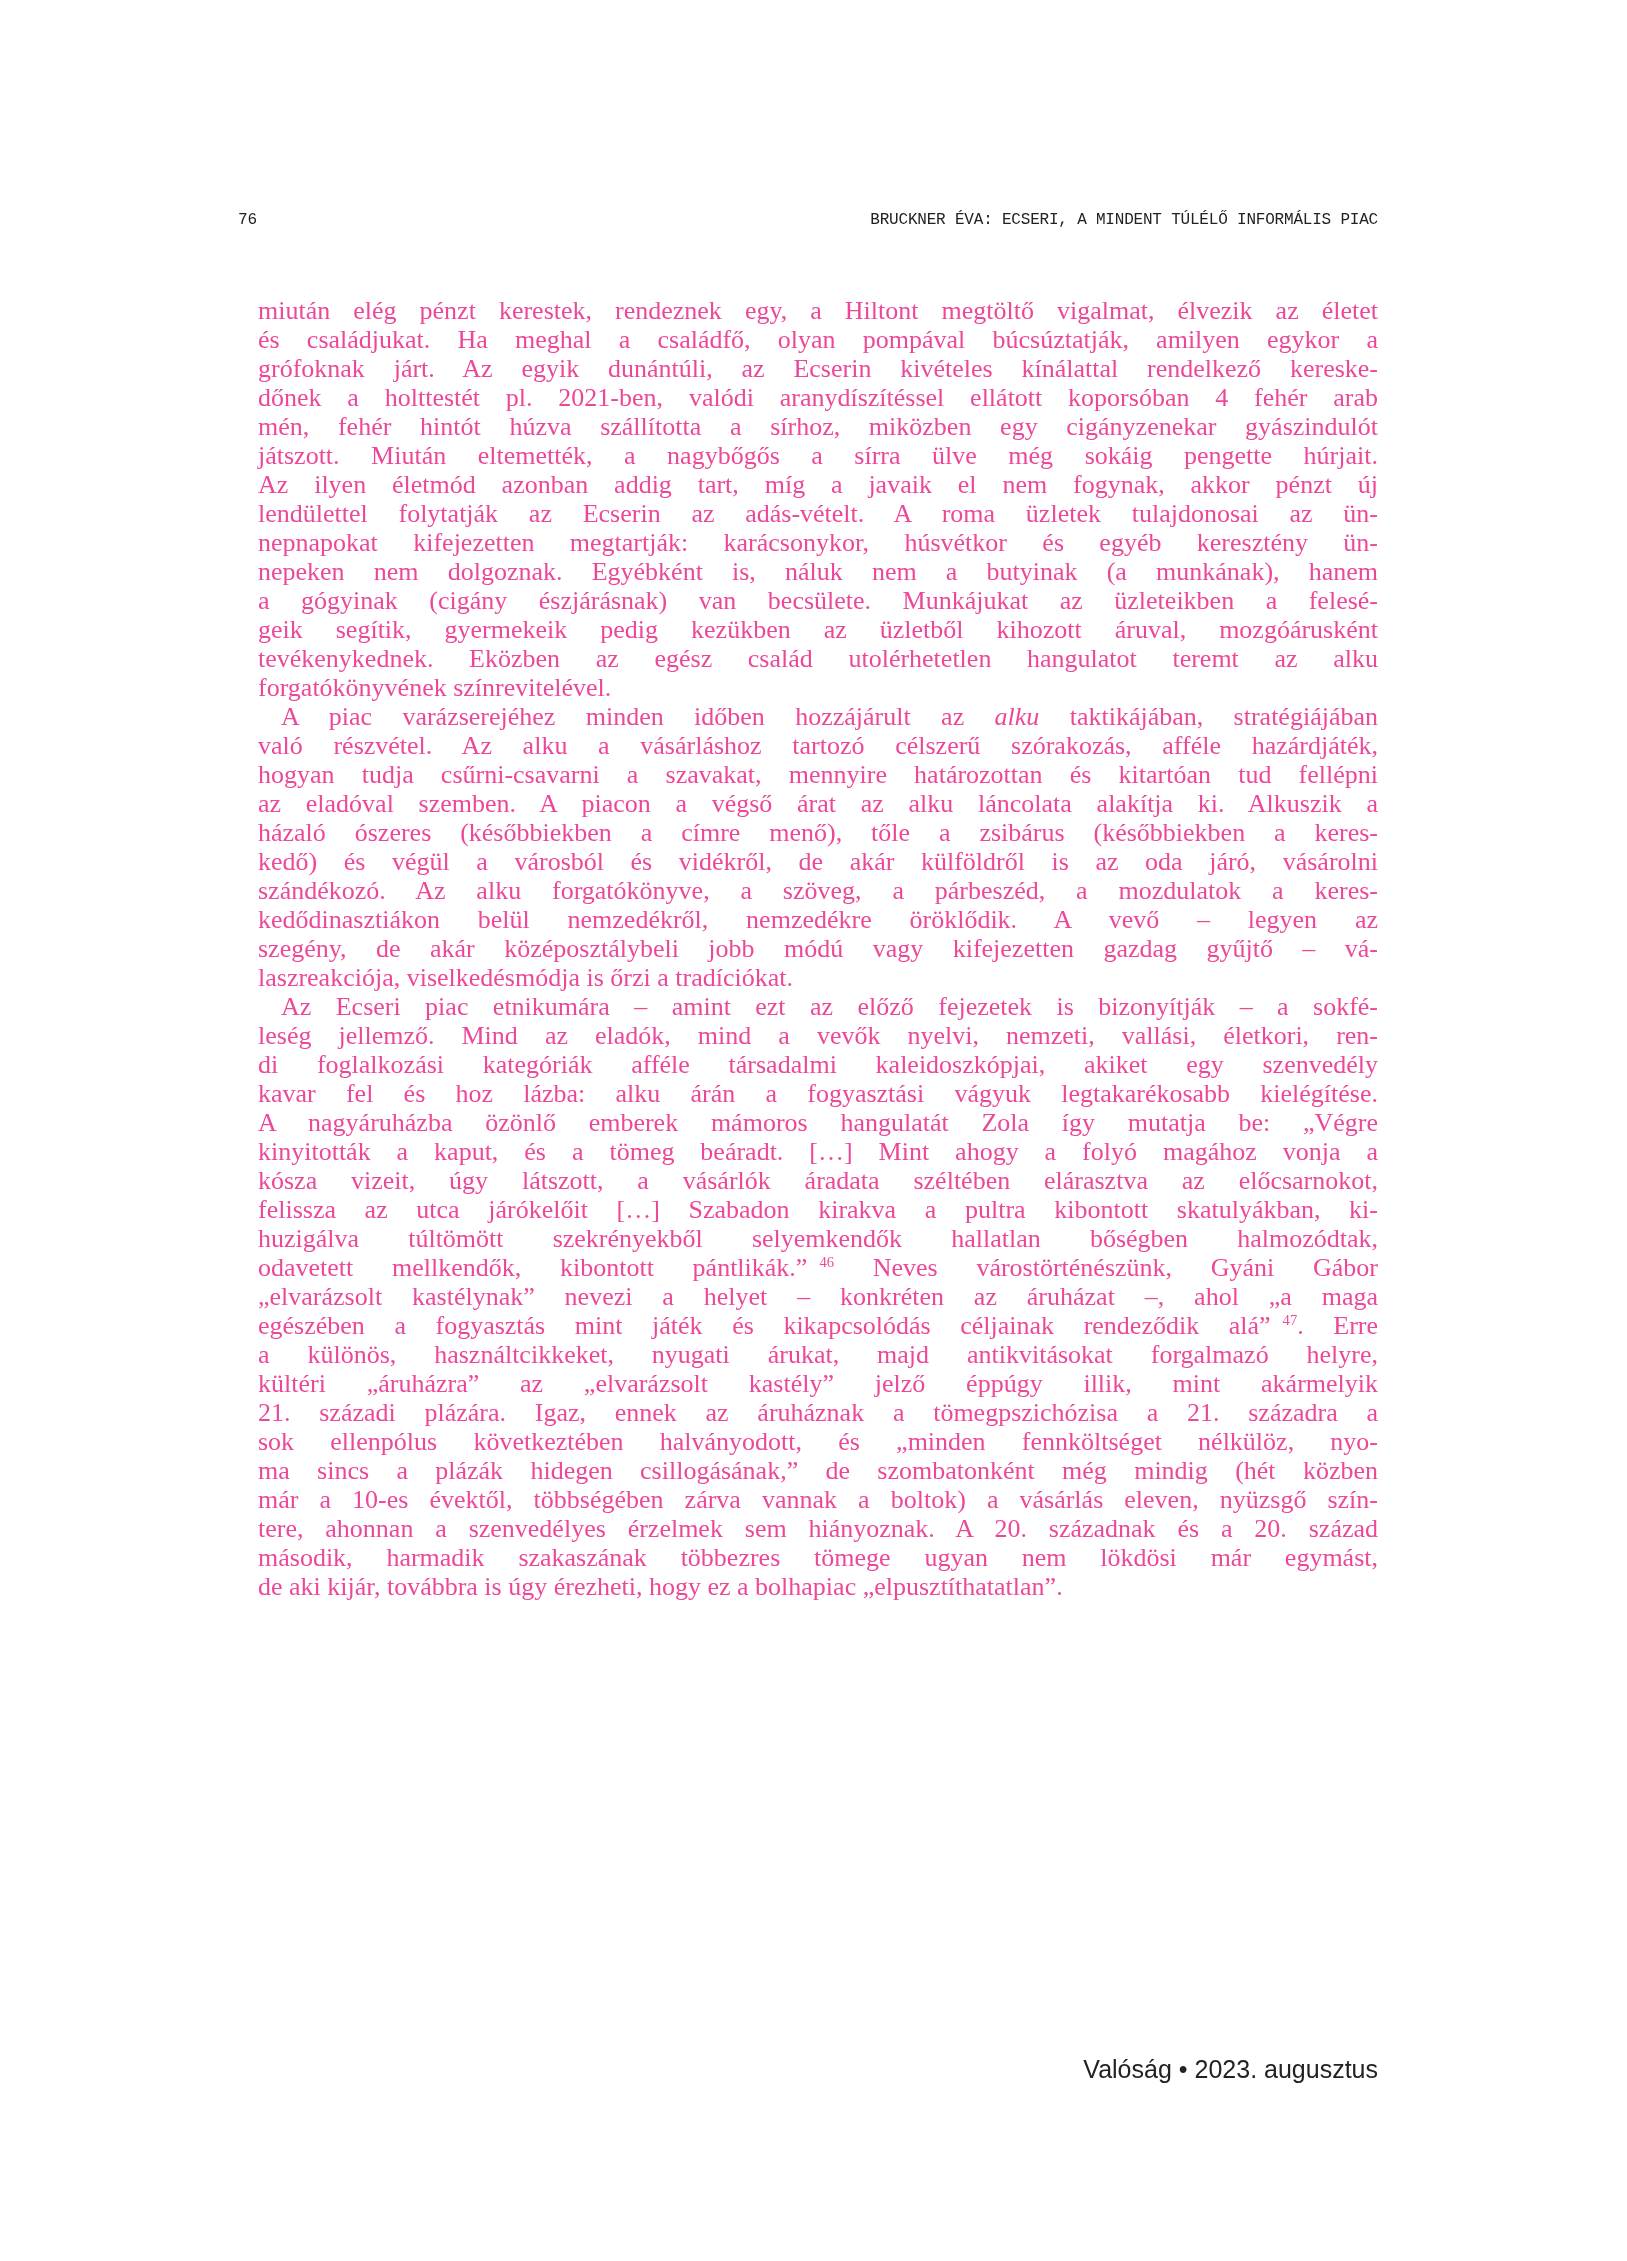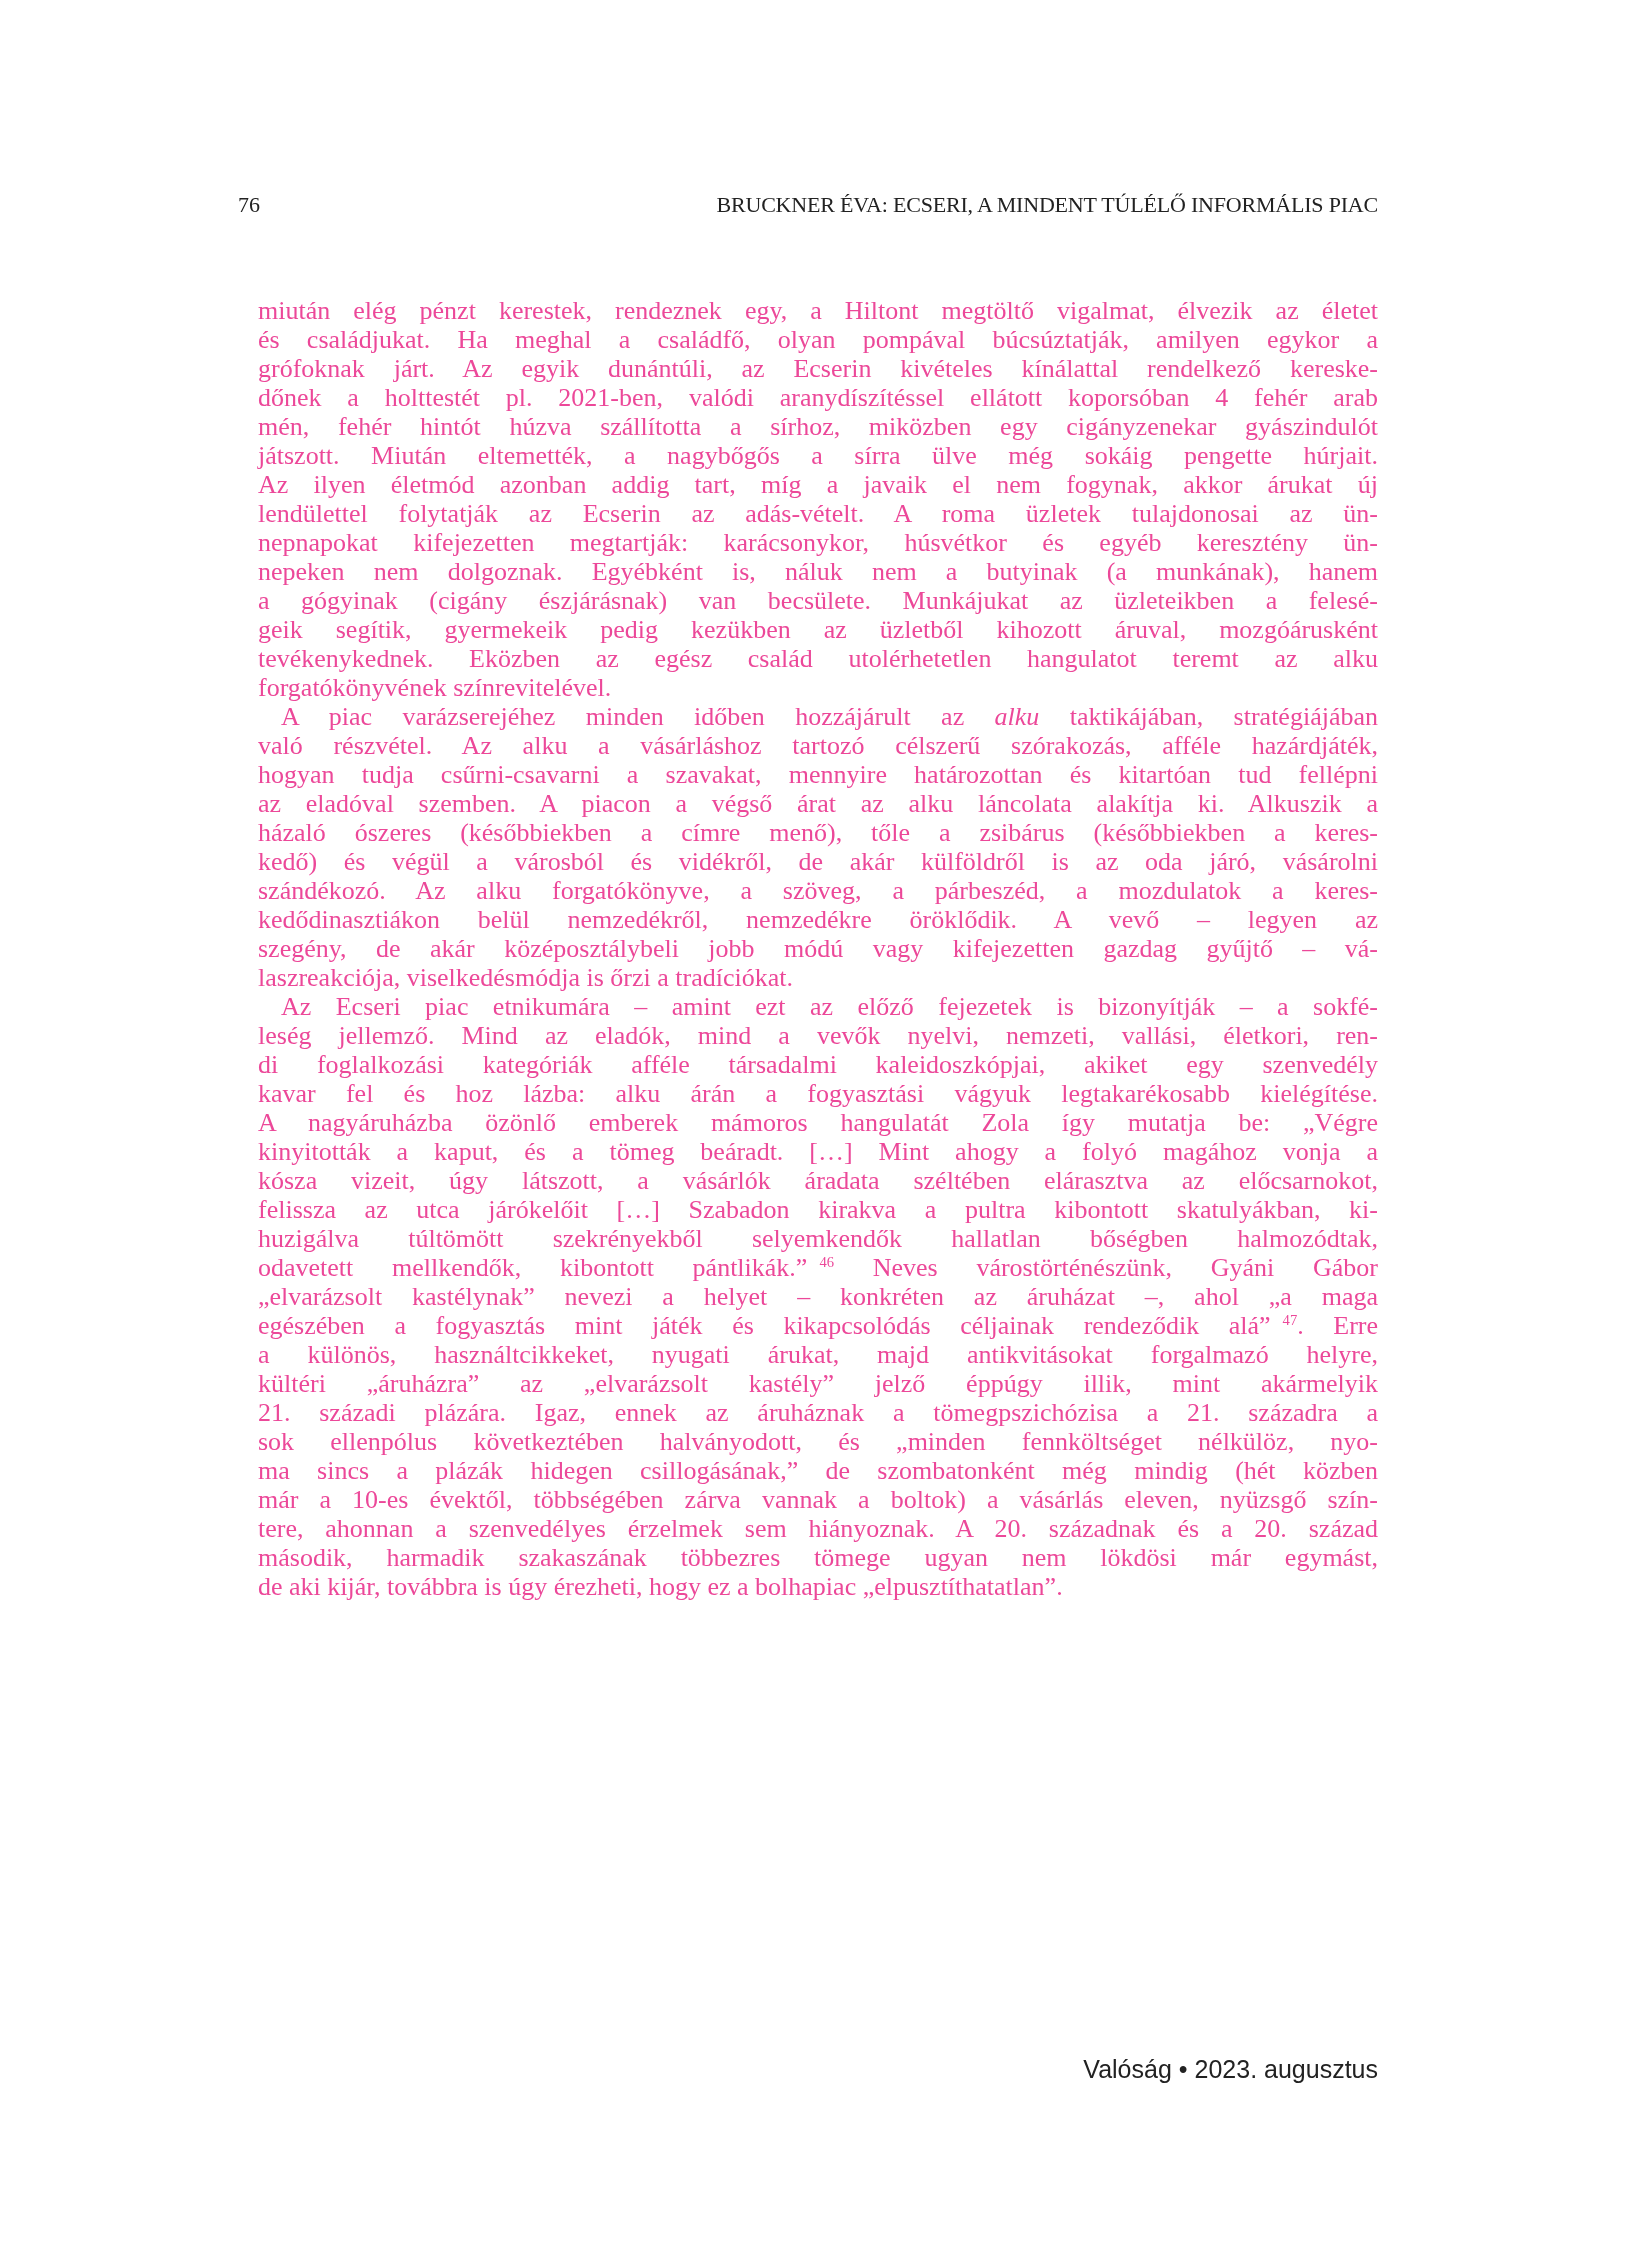--- a/index.html
+++ b/index.html
@@ -1,19 +1,19 @@
 <!DOCTYPE html>
 <html style="font-size:12.3px"><head>
 <meta charset="utf-8">
 <style>
   html, body { margin: 0; padding: 0; background: #ffffff; }
   body { width: 1628px; height: 2261px; position: relative; overflow: hidden; color: #1a1a1a; }
   .header {
-    position: absolute; left: 238px; top: 189px; width: 1140px; height: 31px;
-    font-family: Liberation Serif, serif; font-size: 22px; line-height: 31px; color: #222;
+    position: absolute; left: 238px; top: 205px; width: 1140px; height: 31px;
+    font-family: Liberation Mono, monospace; font-size: 16px; line-height: 31px; color: #222;
   }
   .page-num { position: absolute; left: 0; top: 0; }
   .running-title { position: absolute; right: 0; top: 0; white-space: nowrap; letter-spacing: -0.2px; }
   .body-text {
     position: absolute; left: 258px; top: 296px; width: 1120px;
     font-family: "Liberation Serif", serif; font-size: 26px; line-height: 29px; color: #ec4899;
   }
   .line {
     display: block; height: 29px; white-space: nowrap;
     text-align: justify; text-align-last: justify;
@@ -36,21 +36,21 @@
 </div>
 
 <div class="body-text" id="body-text">
     <div>
       <span class="line"><span>miután elég pénzt kerestek, rendeznek egy, a Hiltont megtöltő vigalmat, élvezik az életet</span></span>
       <span class="line"><span>és családjukat. Ha meghal a családfő, olyan pompával búcsúztatják, amilyen egykor a</span></span>
       <span class="line"><span>grófoknak járt. Az egyik dunántúli, az Ecserin kivételes kínálattal rendelkező kereske-</span></span>
       <span class="line"><span>dőnek a holttestét pl. 2021-ben, valódi aranydíszítéssel ellátott koporsóban 4 fehér arab</span></span>
       <span class="line"><span>mén, fehér hintót húzva szállította a sírhoz, miközben egy cigányzenekar gyászindulót</span></span>
       <span class="line"><span>játszott. Miután eltemették, a nagybőgős a sírra ülve még sokáig pengette húrjait.</span></span>
-      <span class="line"><span>Az ilyen életmód azonban addig tart, míg a javaik el nem fogynak, akkor árukat új</span></span>
+      <span class="line"><span>Az ilyen életmód azonban addig tart, míg a javaik el nem fogynak, akkor pénzt új</span></span>
       <span class="line"><span>lendülettel folytatják az Ecserin az adás-vételt. A roma üzletek tulajdonosai az ün-</span></span>
       <span class="line"><span>nepnapokat kifejezetten megtartják: karácsonykor, húsvétkor és egyéb keresztény ün-</span></span>
       <span class="line"><span>nepeken nem dolgoznak. Egyébként is, náluk nem a butyinak (a munkának), hanem</span></span>
       <span class="line"><span>a gógyinak (cigány észjárásnak) van becsülete. Munkájukat az üzleteikben a felesé-</span></span>
       <span class="line"><span>geik segítik, gyermekeik pedig kezükben az üzletből kihozott áruval, mozgóárusként</span></span>
       <span class="line"><span>tevékenykednek. Eközben az egész család utolérhetetlen hangulatot teremt az alku</span></span>
       <span class="line last"><span>forgatókönyvének színrevitelével.</span></span>
     </div>
     <div>
       <span class="line indent"><span>A piac varázserejéhez minden időben hozzájárult az </span><span class="seg-italic">alku</span><span> taktikájában, stratégiájában</span></span>

